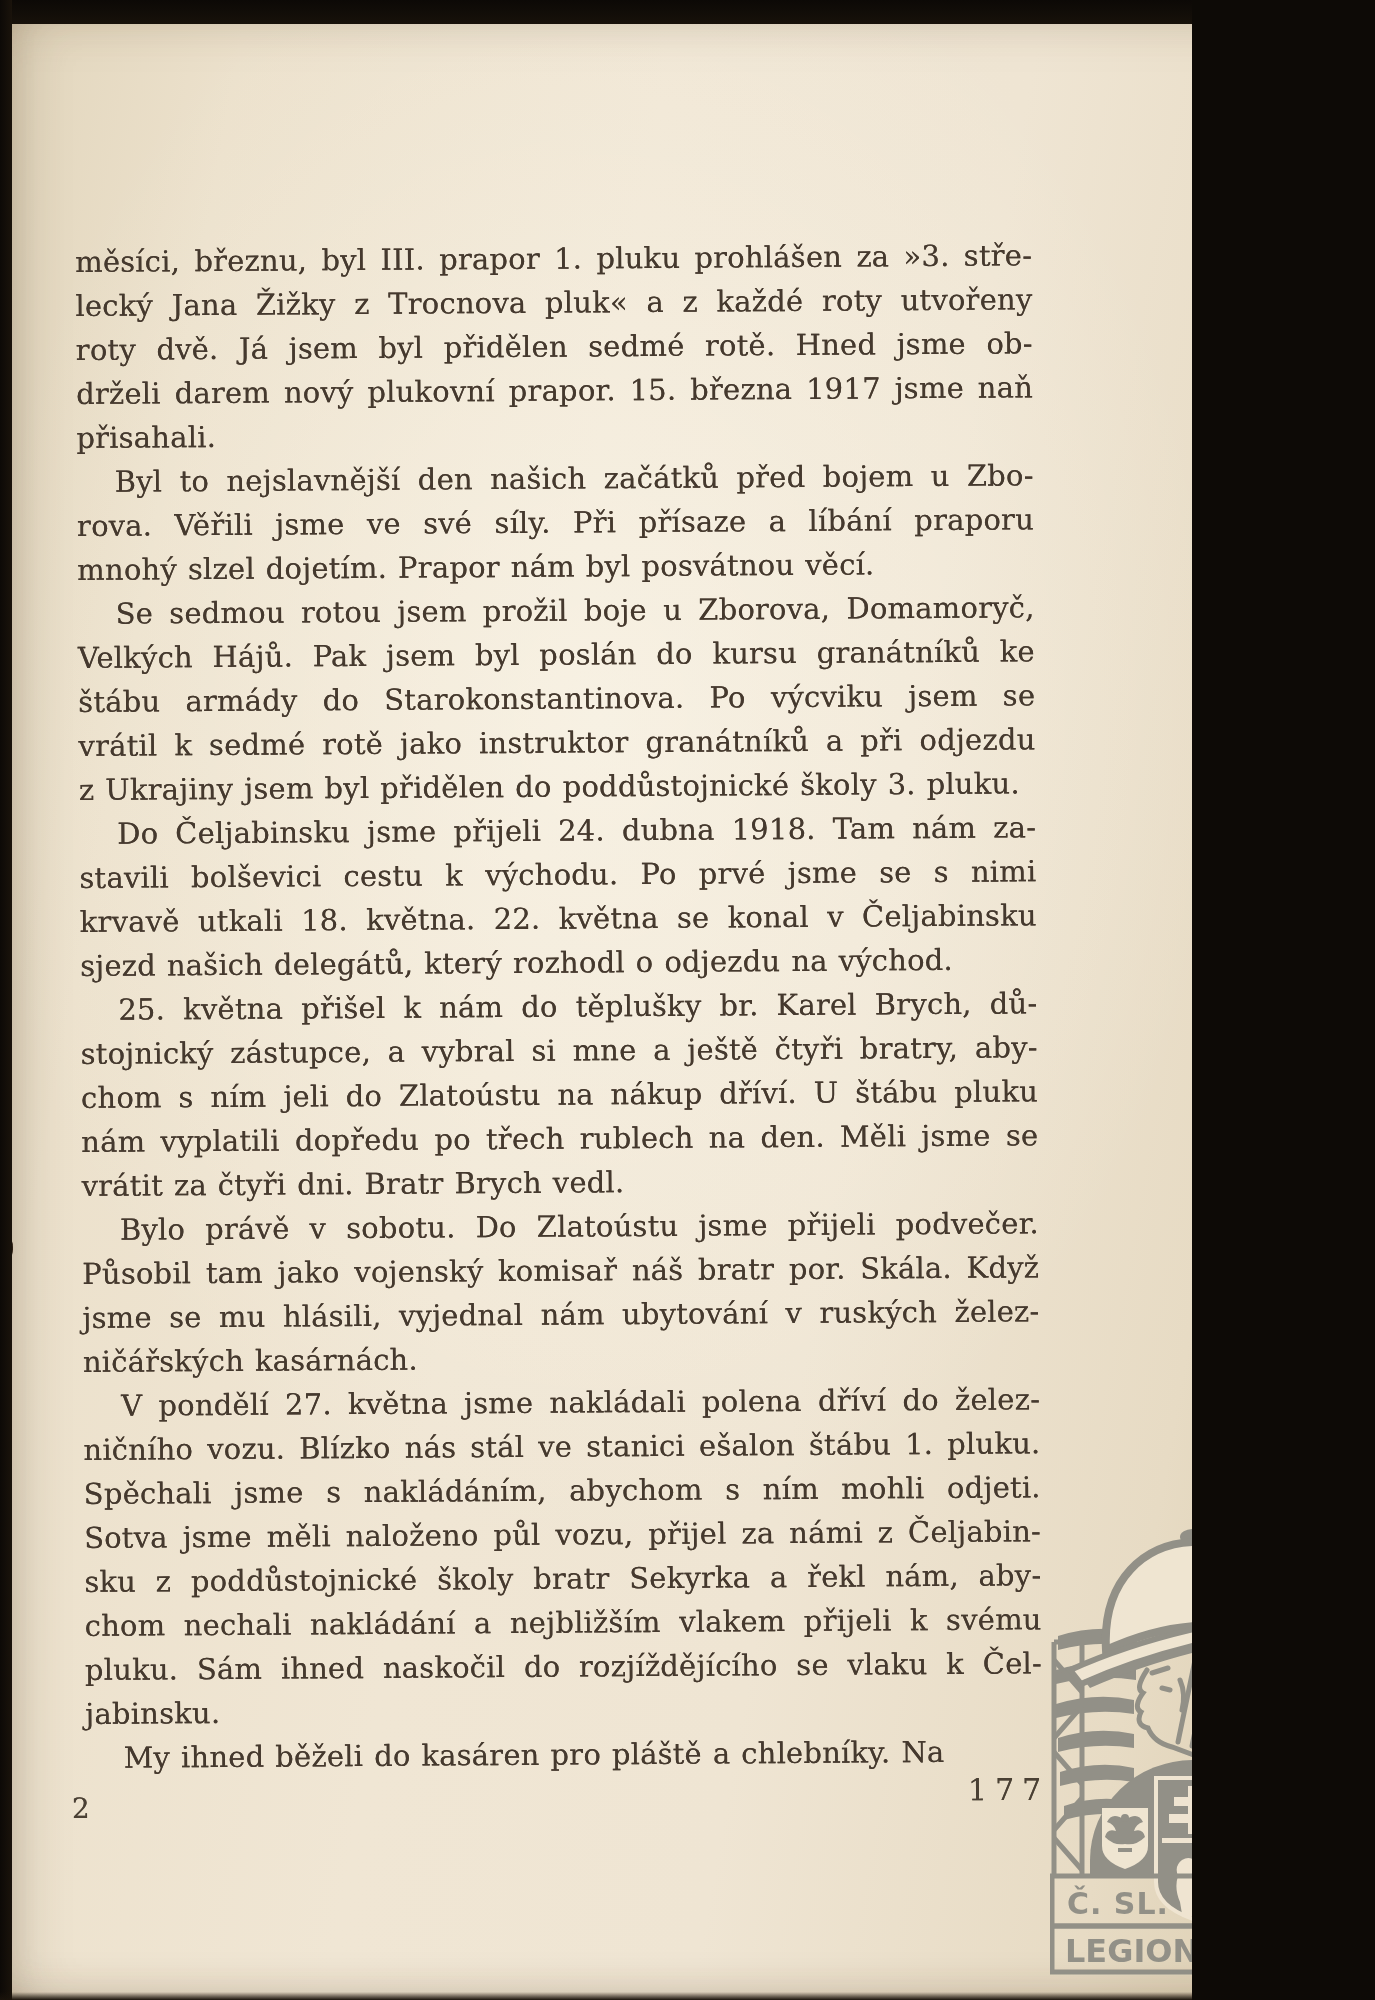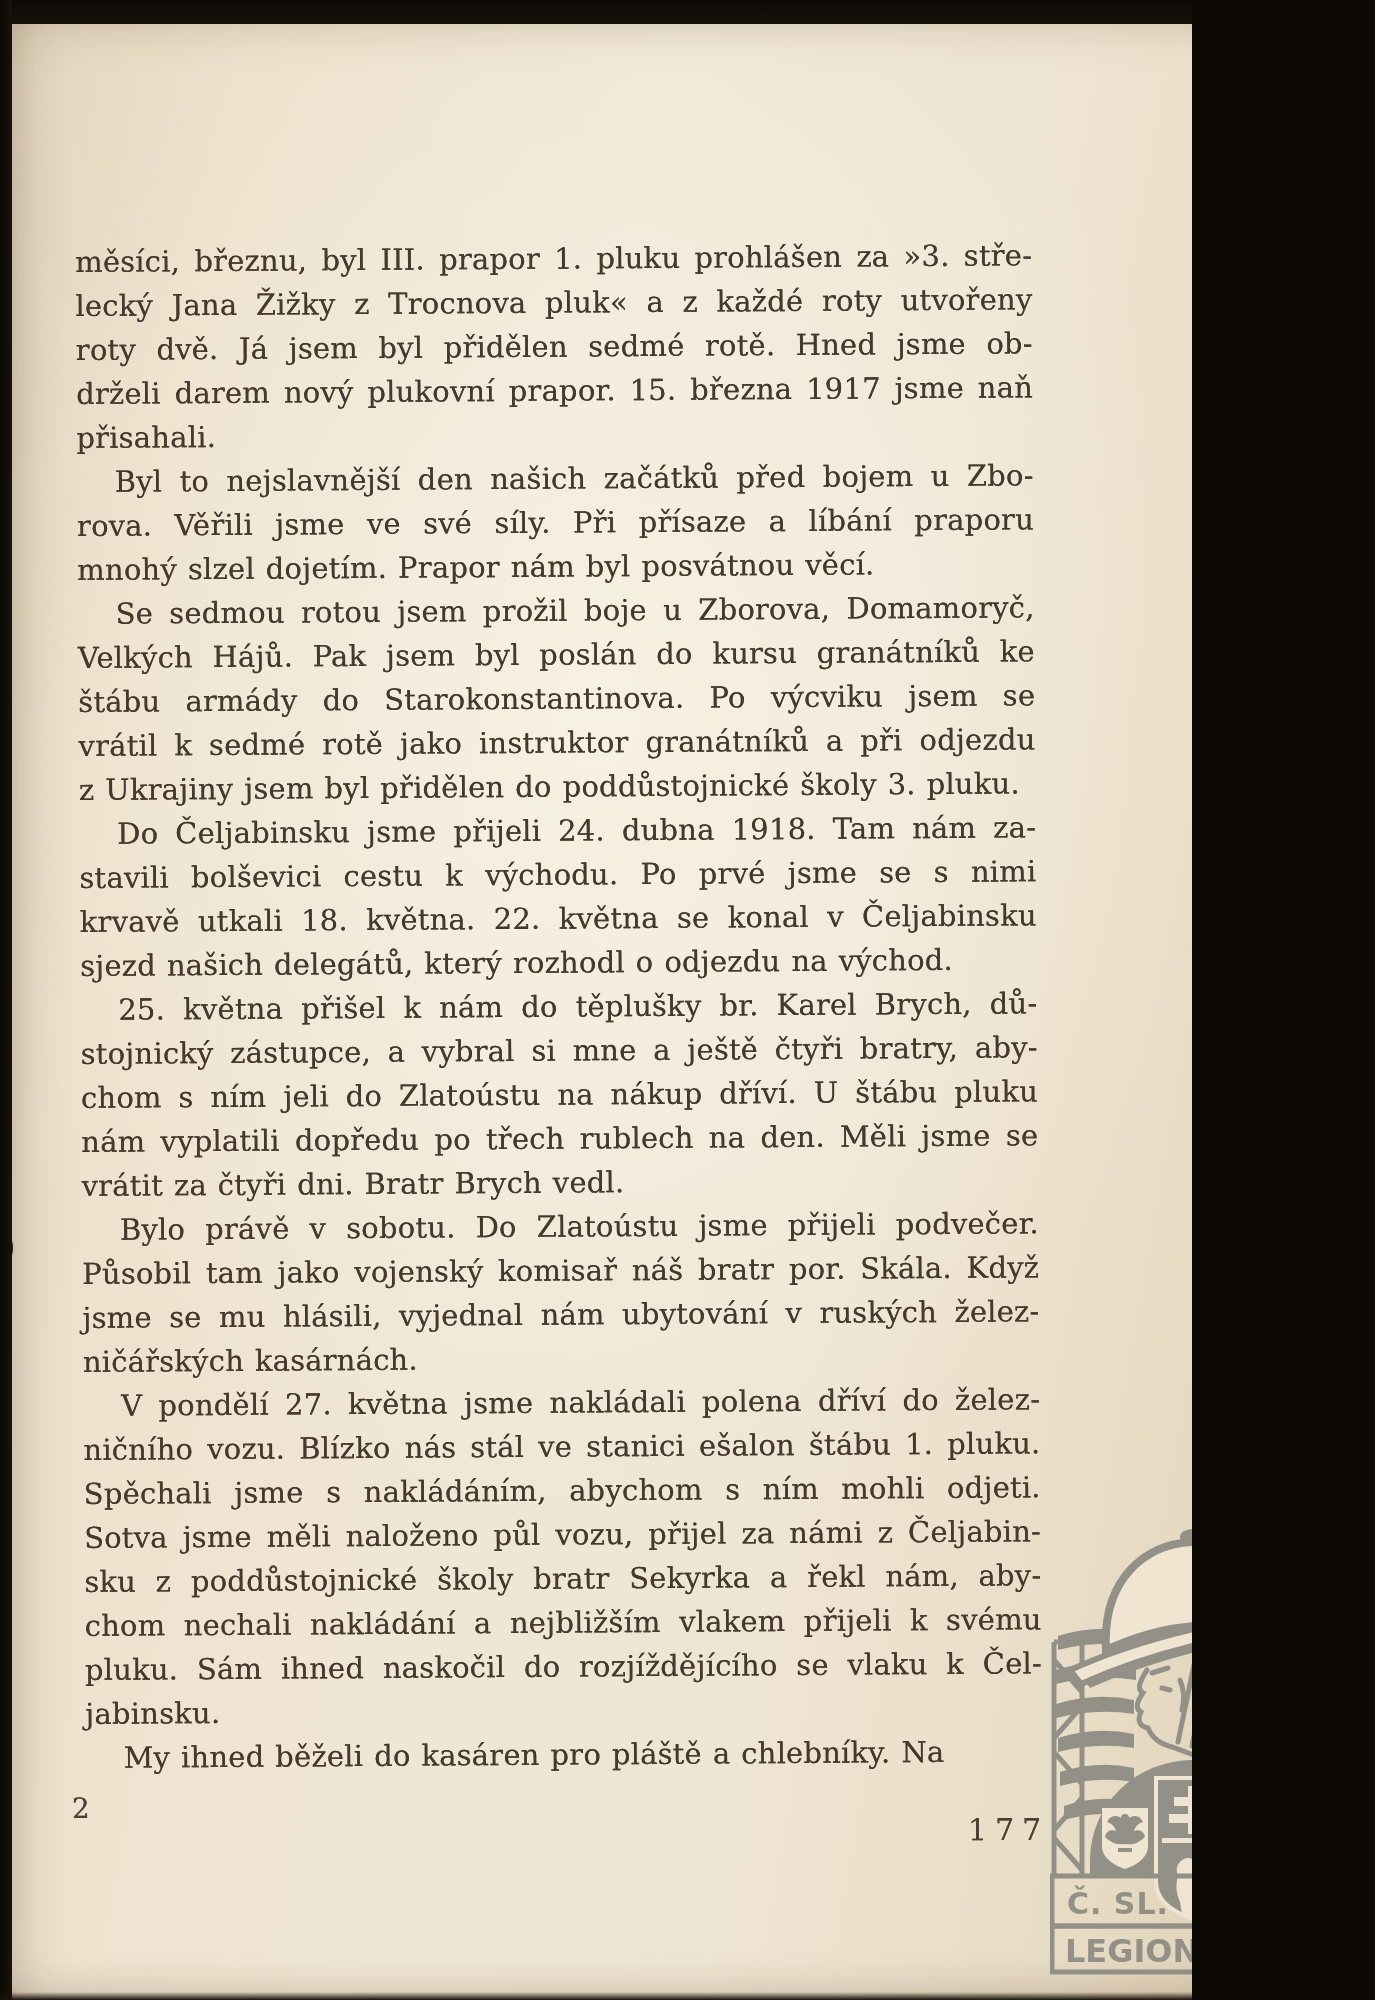--- a/index.html
+++ b/index.html
@@ -28,21 +28,21 @@
              transform:rotate(-.4deg);transform-origin:0 0;
              font-size:29px;color:#45392e;word-spacing:1.5px;letter-spacing:.2px;
              text-shadow:0 0 .5px rgba(69,57,46,.85);}
   .para{margin:0;padding:0;}
   .line{height:44px;line-height:44px;white-space:normal;text-align:left;}
   .just{text-align:justify;text-align-last:justify;}
   .ind{text-indent:38px;}
 
   .folio{position:absolute;color:#4a4034;text-shadow:0 0 .5px rgba(74,64,52,.8);}
   #sig{left:72px;top:1792px;font-size:28px;letter-spacing:2px;transform:rotate(-.4deg);}
-  #folio-num{left:968px;top:1812px;font-size:30px;letter-spacing:8px;transform:rotate(-.4deg);}
+  #folio-num{left:968px;top:1772px;font-size:30px;letter-spacing:8px;transform:rotate(-.4deg);}
 
   
   #stamp{position:absolute;left:1050px;top:1520px;opacity:.93;}
   #stamp text{font-family:"DejaVu Sans",sans-serif;font-weight:bold;fill:#8c8b83;}
 </style>
 </head>
 <body>
 
 <div id="scan">
   <div id="page"></div>

